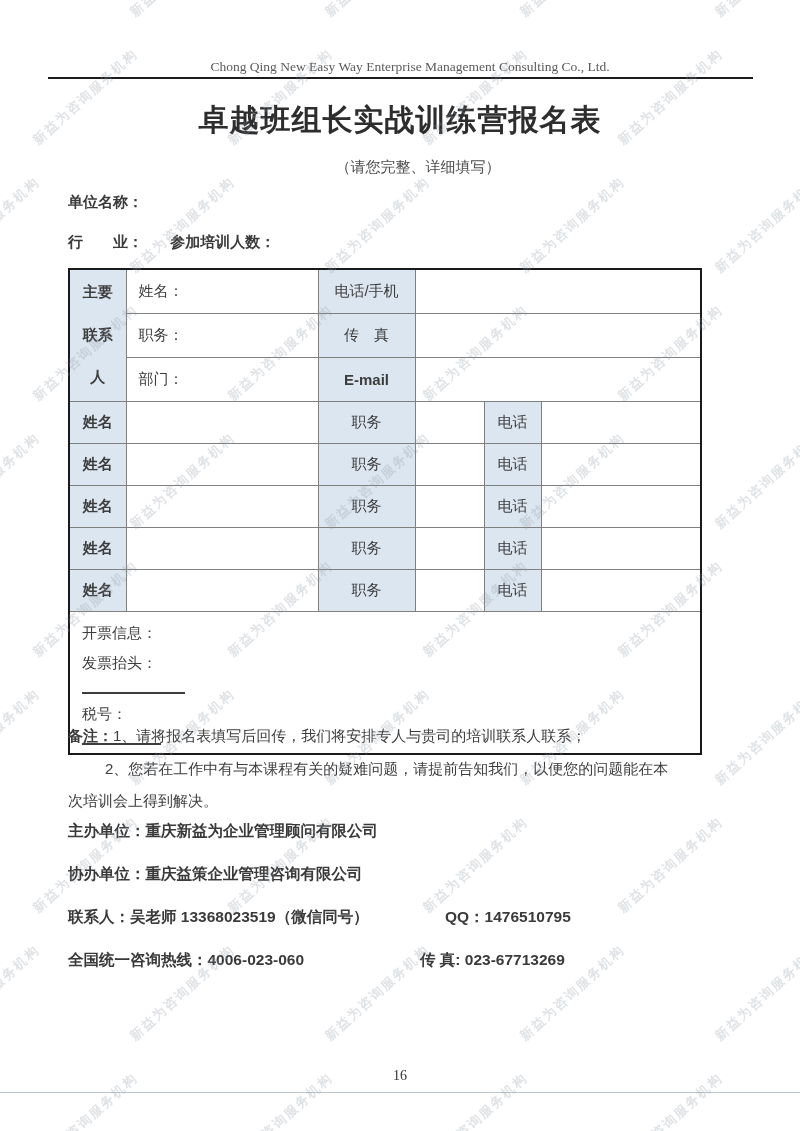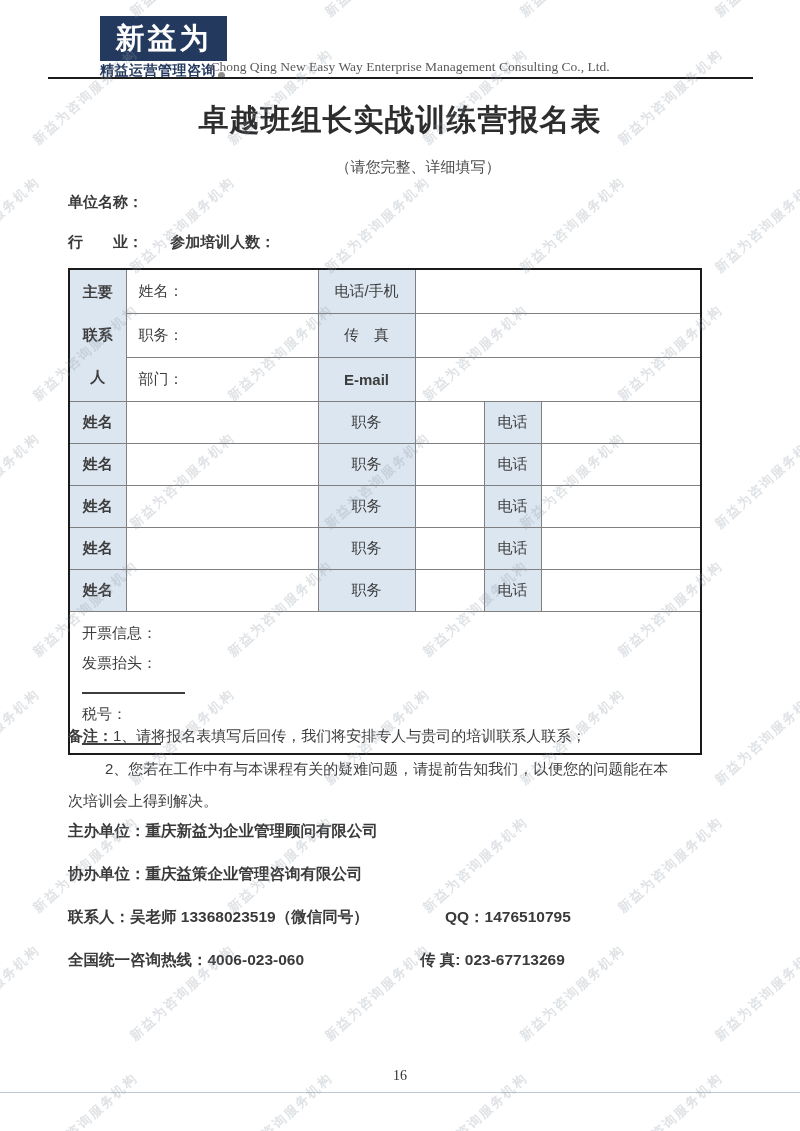--- a/index.html
+++ b/index.html
@@ -189,27 +189,20 @@
       <span style="left: 115px; top: 984px;">新益为咨询服务机构</span>
       <span style="left: 310px; top: 984px;">新益为咨询服务机构</span>
       <span style="left: 505px; top: 984px;">新益为咨询服务机构</span>
       <span style="left: 700px; top: 984px;">新益为咨询服务机构</span>
       <span style="left: 18px; top: 1112px;">新益为咨询服务机构</span>
       <span style="left: 213px; top: 1112px;">新益为咨询服务机构</span>
       <span style="left: 408px; top: 1112px;">新益为咨询服务机构</span>
       <span style="left: 603px; top: 1112px;">新益为咨询服务机构</span>
     </div>
 
-  <div class="logo">
-    <div class="logo-main">新益为</div>
-    <div class="logo-sub">
-      <span>精益运营管理咨询</span>
-      <span class="logo-dot"></span>
-    </div>
-  </div>
   <div class="company-en">Chong Qing New Easy Way Enterprise Management Consulting Co., Ltd.</div>
   <div class="header-rule"></div>
 
   <div class="doc-title">卓越班组长实战训练营报名表</div>
   <div class="doc-subtitle">（请您完整、详细填写）</div>
 
   <div class="field-line field-unit">
     <span>单位名称：</span>
   </div>
   <div class="field-line field-industry">

